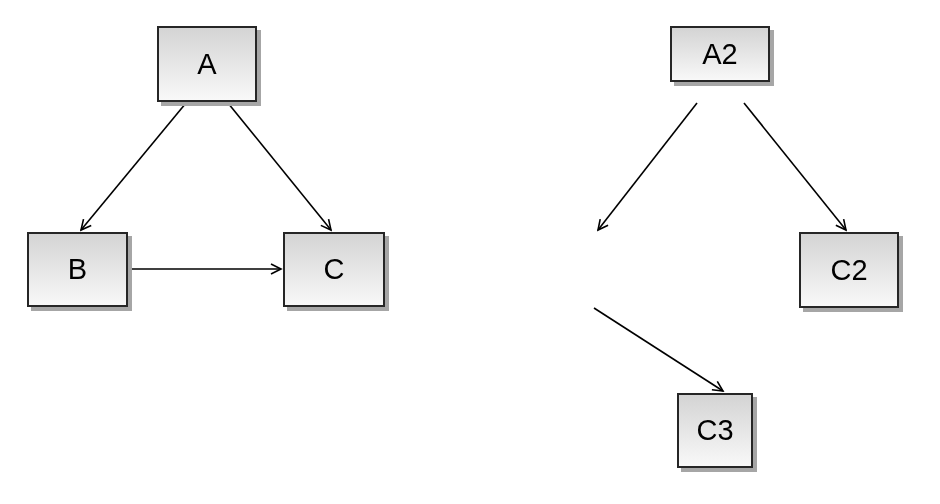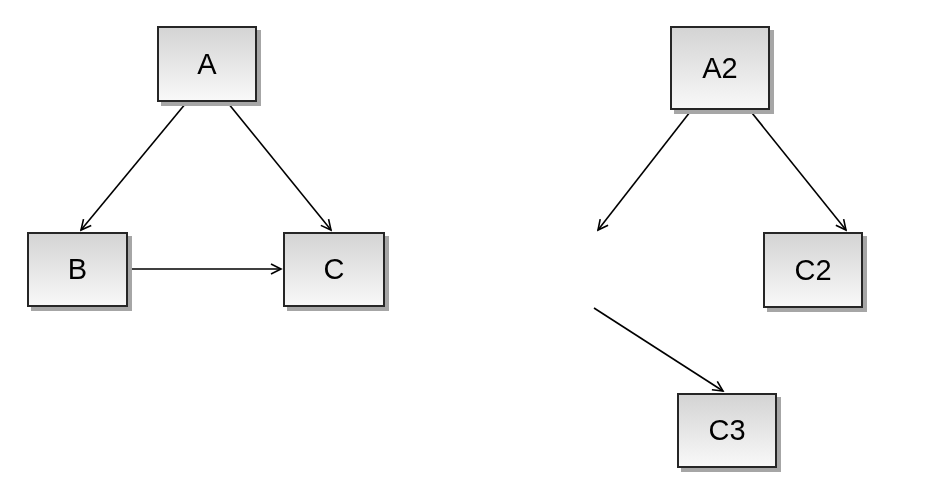--- a/index.html
+++ b/index.html
@@ -66,22 +66,22 @@
 
 <div class="node" style="left: 157px; top: 26px; width: 100px; height: 76px;">
       <span class="node-label">A</span>
     </div>
     <div class="node" style="left: 27px; top: 232px; width: 101px; height: 75px;">
       <span class="node-label">B</span>
     </div>
     <div class="node" style="left: 283px; top: 232px; width: 102px; height: 75px;">
       <span class="node-label">C</span>
     </div>
-    <div class="node" style="left: 670px; top: 26px; width: 100px; height: 84px; text-align: right;">
+    <div class="node" style="left: 670px; top: 26px; width: 100px; height: 56px; text-align: right;">
       <span class="node-label">A2</span>
     </div>
-    <div class="node" style="left: 763px; top: 232px; width: 100px; height: 76px;">
+    <div class="node" style="left: 799px; top: 232px; width: 100px; height: 76px;">
       <span class="node-label">C2</span>
     </div>
-    <div class="node" style="left: 677px; top: 393px; width: 100px; height: 75px;">
+    <div class="node" style="left: 677px; top: 393px; width: 76px; height: 75px;">
       <span class="node-label">C3</span>
     </div>
   </div>
 
 </body></html>

